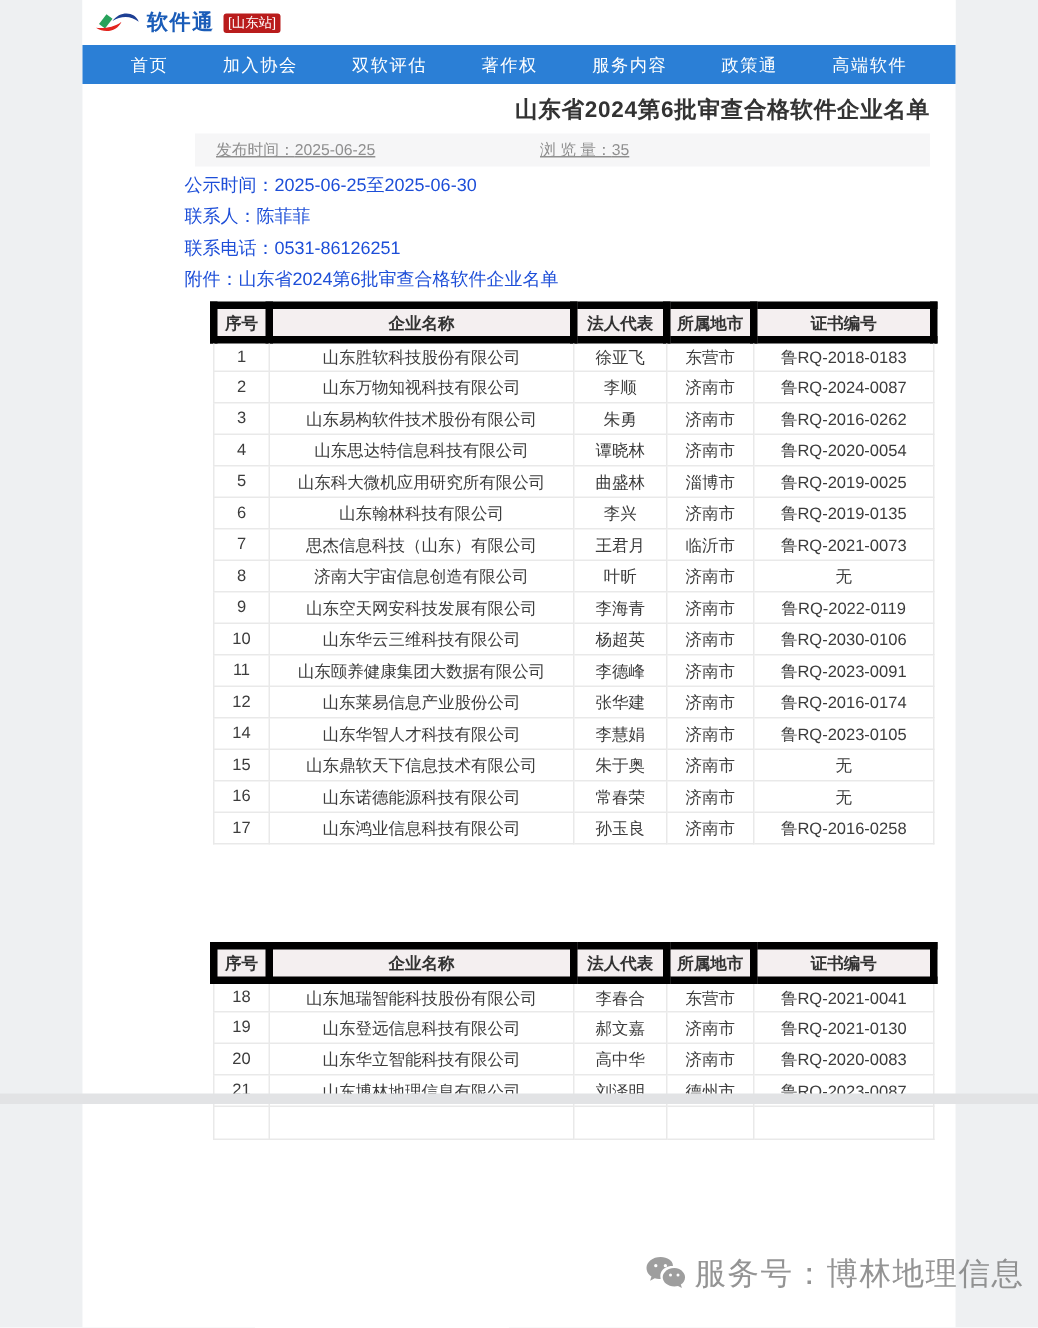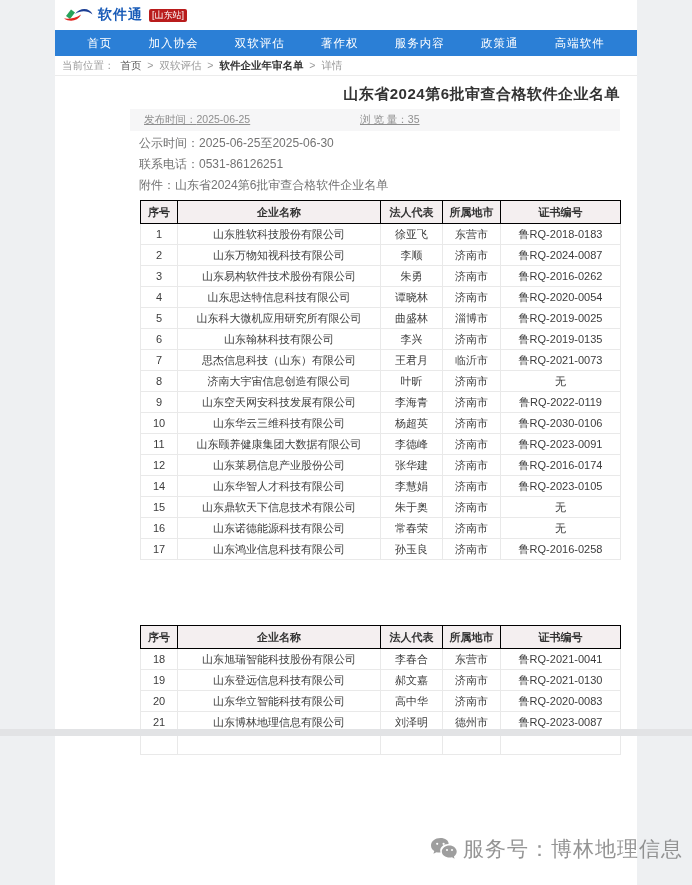--- a/index.html
+++ b/index.html
@@ -41,26 +41,26 @@
   
   .article { padding:0 17px 0 68px; }
   .page-title { font-size:15px; line-height:19px; margin-top:8px; text-align:right; color:#333; font-weight:bold; letter-spacing:0.5px; }
   .meta {
     margin-top:6px; margin-left:7px; height:22px; background:#f6f6f7;
     display:flex; align-items:center; font-size:10.5px; color:#8f8f8f;text-decoration:underline;
   }
   .meta .pub { margin-left:14px; width:216px; }
   .body-text { margin-top:8px; font-size:12px; line-height:18.5px; color:#404040; text-align:justify; }
   .info-lines { margin-top:2px; }
-  .info-line { font-size:12px; line-height:21px; height:21px; color:#737373;margin-left:16px; }
+  .info-line { font-size:12px; line-height:21px; height:21px; color:#1d4ed8; }
 
   
   .data-table { margin:4px 0 0 17px; width:480px; border-collapse:collapse; font-size:11px; color:#3c3c3c; table-layout:fixed; }
   .data-table th {
-    background:#f4eff0; font-weight:bold; height:23px; border:1px solid #000000;
+    background:#f4eff0; font-weight:bold; height:23px; border:5px solid #000000;
     text-align:center; font-size:11px; color:#333;
   }
   .data-table td { height:21px; border:1px solid #e9e9e9; text-align:center; padding:0 2px; overflow:hidden; white-space:nowrap; }
   .partial-row td { height:22px; }
 
   
   .page-band { position:absolute; left:0; top:729px; width:692px; height:7px; background:#e2e3e5; z-index:3; }
 
   .page2 { margin-top:65px; }
 
@@ -92,42 +92,33 @@
   <div class="nav">
       <span class="nav-item">首页</span>
       <span class="nav-item">加入协会</span>
       <span class="nav-item">双软评估</span>
       <span class="nav-item">著作权</span>
       <span class="nav-item">服务内容</span>
       <span class="nav-item">政策通</span>
       <span class="nav-item">高端软件</span>
     </div>
 
-  <div class="breadcrumb">
-    <span>当前位置：</span>
-    <span class="bc-dark">首页</span>
-    <span>&gt;</span>
-    <span>双软评估</span>
-    <span>&gt;</span>
-    <span class="bc-bold">软件企业年审名单</span>
-    <span>&gt;</span>
-    <span>详情</span>
-  </div>
 
   <div class="article">
     <div class="page-title">山东省2024第6批审查合格软件企业名单</div>
 
     <div class="meta">
       <span class="pub"><span>发布时间：</span><span>2025-06-25</span></span>
       <span class="views"><span>浏 览 量：</span><span>35</span></span>
     </div>
 
 
     <div class="info-lines">
       <div class="info-line">公示时间：2025-06-25至2025-06-30</div>
+      <div class="info-line">联系人：陈菲菲</div>
       <div class="info-line">联系电话：0531-86126251</div>
       <div class="info-line">附件：山东省2024第6批审查合格软件企业名单</div>
     </div>
 
     <table class="data-table">
       <colgroup>
           <col style="width:37px">
           <col style="width:203px">
           <col style="width:62px">
           <col style="width:58px">

